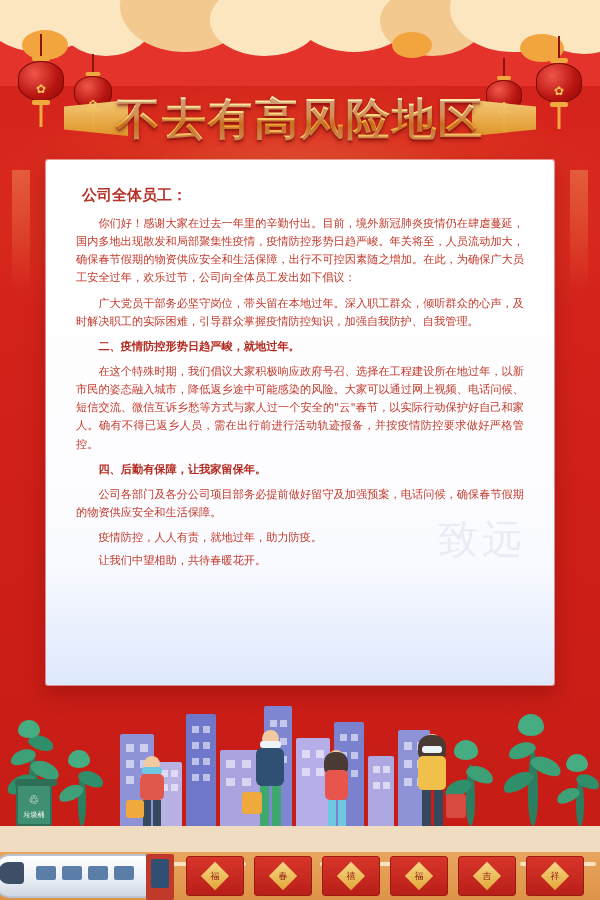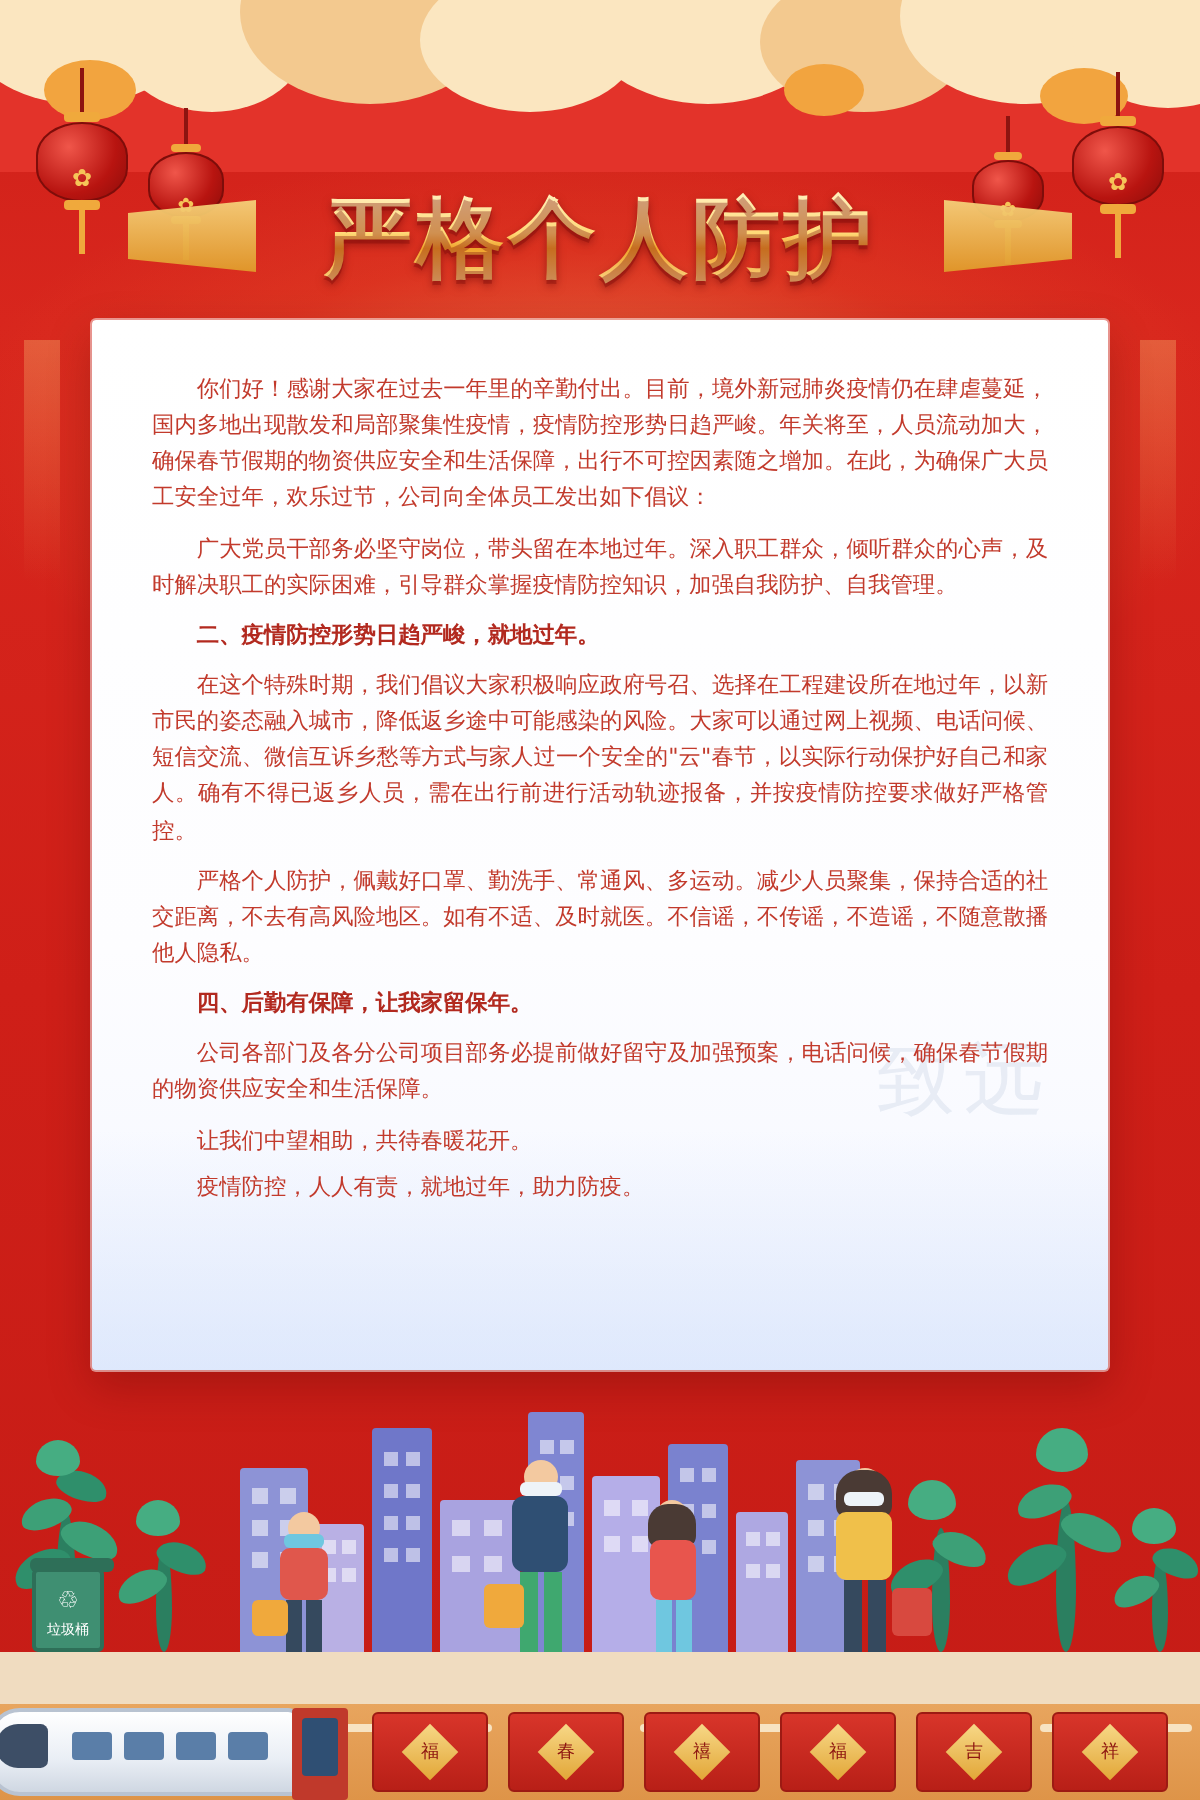--- a/index.html
+++ b/index.html
@@ -246,36 +246,36 @@
     <div class="cap" style="top:52px;width:14px;height:4px;"></div>
     <div class="tassel" style="top:56px;height:18px;"></div>
   </div>
 
   <div class="corner l"></div>
   <div class="corner r"></div>
 
   <div class="title-ribbon l"></div>
   <div class="title-ribbon r"></div>
   <div id="title-wrap">
-    <div id="title">严格个人防护</div>
+    <div id="title">不去有高风险地区</div>
   </div>
 
   <div id="sheet">
     <div class="watermark">致远</div>
     <div class="doc">
+      <div class="addressee">公司全体员工：</div>
 
       <p>你们好！感谢大家在过去一年里的辛勤付出。目前，境外新冠肺炎疫情仍在肆虐蔓延，国内多地出现散发和局部聚集性疫情，疫情防控形势日趋严峻。年关将至，人员流动加大，确保春节假期的物资供应安全和生活保障，出行不可控因素随之增加。在此，为确保广大员工安全过年，欢乐过节，公司向全体员工发出如下倡议：</p>
       <p>广大党员干部务必坚守岗位，带头留在本地过年。深入职工群众，倾听群众的心声，及时解决职工的实际困难，引导群众掌握疫情防控知识，加强自我防护、自我管理。</p>
       <p class="sec">二、疫情防控形势日趋严峻，就地过年。</p>
       <p>在这个特殊时期，我们倡议大家积极响应政府号召、选择在工程建设所在地过年，以新市民的姿态融入城市，降低返乡途中可能感染的风险。大家可以通过网上视频、电话问候、短信交流、微信互诉乡愁等方式与家人过一个安全的"云"春节，以实际行动保护好自己和家人。确有不得已返乡人员，需在出行前进行活动轨迹报备，并按疫情防控要求做好严格管控。</p>
-      <p>严格个人防护，佩戴好口罩、勤洗手、常通风、多运动。减少人员聚集，保持合适的社交距离，不去有高风险地区。如有不适、及时就医。不信谣，不传谣，不造谣，不随意散播他人隐私。</p>
       <p class="sec">四、后勤有保障，让我家留保年。</p>
       <p>公司各部门及各分公司项目部务必提前做好留守及加强预案，电话问候，确保春节假期的物资供应安全和生活保障。</p>
+      <p class="tight">疫情防控，人人有责，就地过年，助力防疫。</p>
       <p class="tight">让我们中望相助，共待春暖花开。</p>
-      <p class="tight">疫情防控，人人有责，就地过年，助力防疫。</p>
 
     </div>
   </div>
 
   <div id="scene">
 
     <div class="tree" style="left:4px;width:60px;height:108px;">
       <div class="leaf" style="left:24px;bottom:0;width:10px;height:70px;background:#2b7f60;"></div>
       <div class="leaf" style="left:2px;bottom:34px;width:30px;height:16px;transform:rotate(-28deg);"></div>
       <div class="leaf" style="left:26px;bottom:48px;width:30px;height:16px;transform:rotate(24deg);background:#3da077;"></div>

